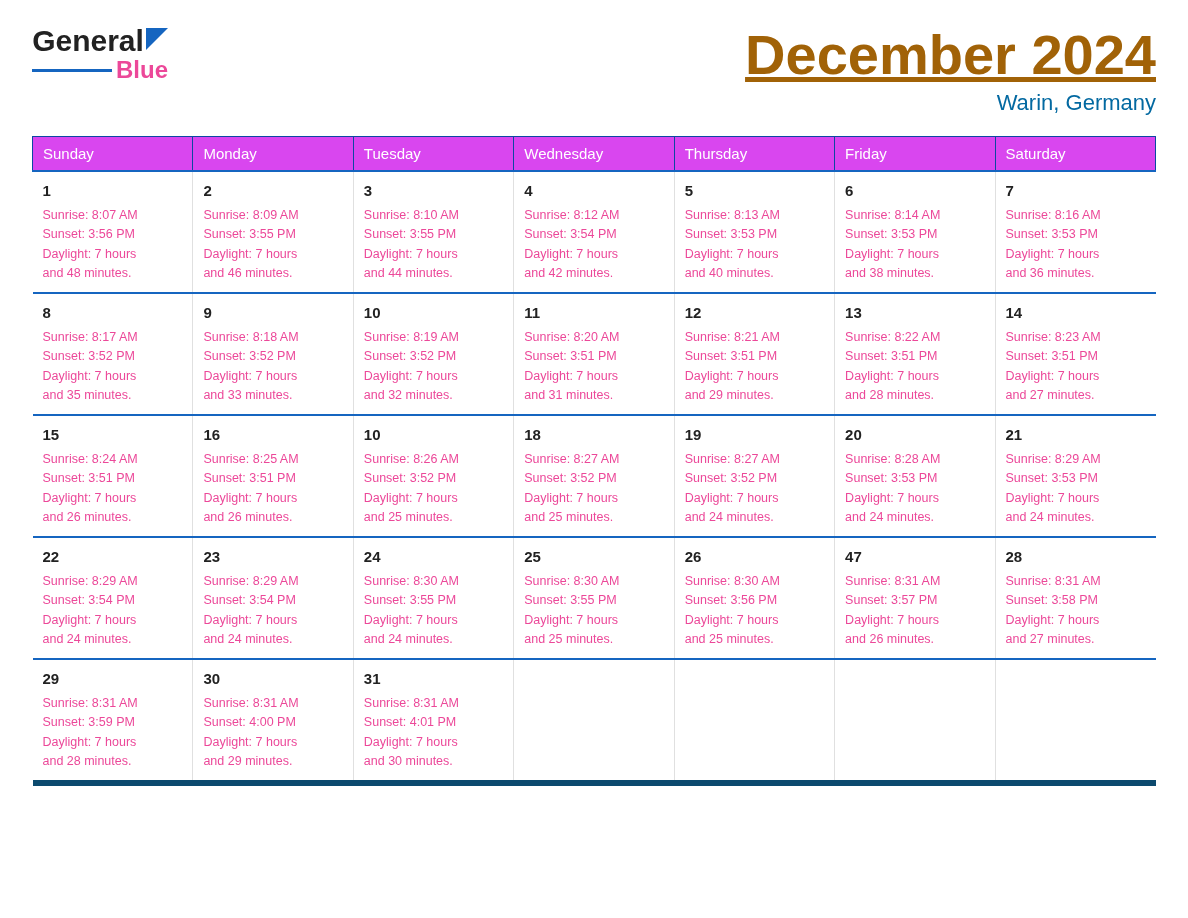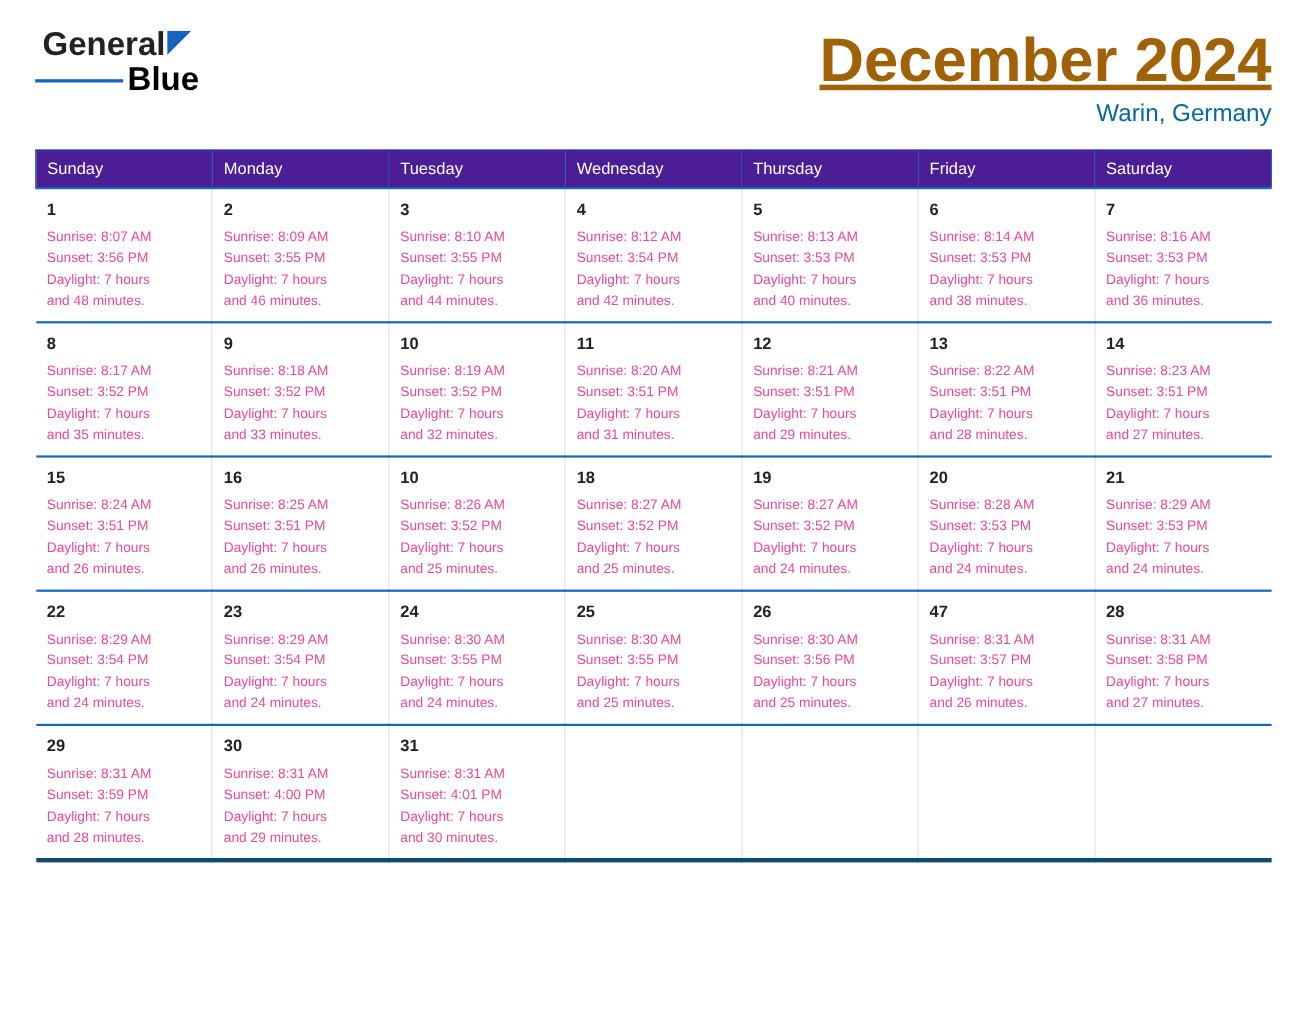--- a/index.html
+++ b/index.html
@@ -36,21 +36,21 @@
       font-weight: normal;
       color: #0369a1;
       margin-top: 4px;
     }
     table {
       width: 100%;
       border-collapse: collapse;
       table-layout: fixed;
     }
     thead tr {
-      background-color: #4c1d95;
+      background-color: #d946ef;
     }
     thead th {
       color: #fff;
       font-size: 15px;
       font-weight: normal;
       padding: 8px 10px;
       text-align: left;
       border: 1px solid #0d47a1;
     }
     tbody tr {
@@ -73,40 +73,40 @@
       font-weight: bold;
       display: block;
       margin-bottom: 4px;
     }
     .day-info {
       font-size: 12.5px;
       line-height: 1.55;
       color: #ec4899;
     }
     tbody tr:last-child {
-      border-bottom: 4px solid #0c4a6e;
+      border-bottom: 6px solid #0c4a6e;
     }
     .empty-cell {
       background: #fff;
     }
   </style>
 </head>
 <body>
 
 <div class="header">
   <div class="logo">
     <div style="display:flex; align-items:center;">
       <span style="font-size:30px; font-weight:bold; color:#222; font-family:Arial,sans-serif;">General</span>
       <svg width="22" height="22" viewBox="0 0 22 22" style="margin-left:2px; margin-top:-4px;">
         <polygon points="0,0 22,0 0,22" fill="#1565c0"></polygon>
       </svg>
     </div>
     <div style="display:flex; align-items:center; margin-top:-2px;">
       <div style="width: 80px; height: 3px; background: #1565c0; margin-right: 0;"></div>
-      <span style="font-size:30px; font-weight:bold; color:#000000; font-family:Arial,sans-serif; margin-left:4px;">Blue</span>
+      <span style="font-size:24px; font-weight:bold; color:#ec4899; font-family:Arial,sans-serif; margin-left:4px;">Blue</span>
     </div>
   </div>
   <div class="title-area">
     <h1>December 2024</h1>
     <h2>Warin, Germany</h2>
   </div>
 </div>
 
 <table>
   <thead>

